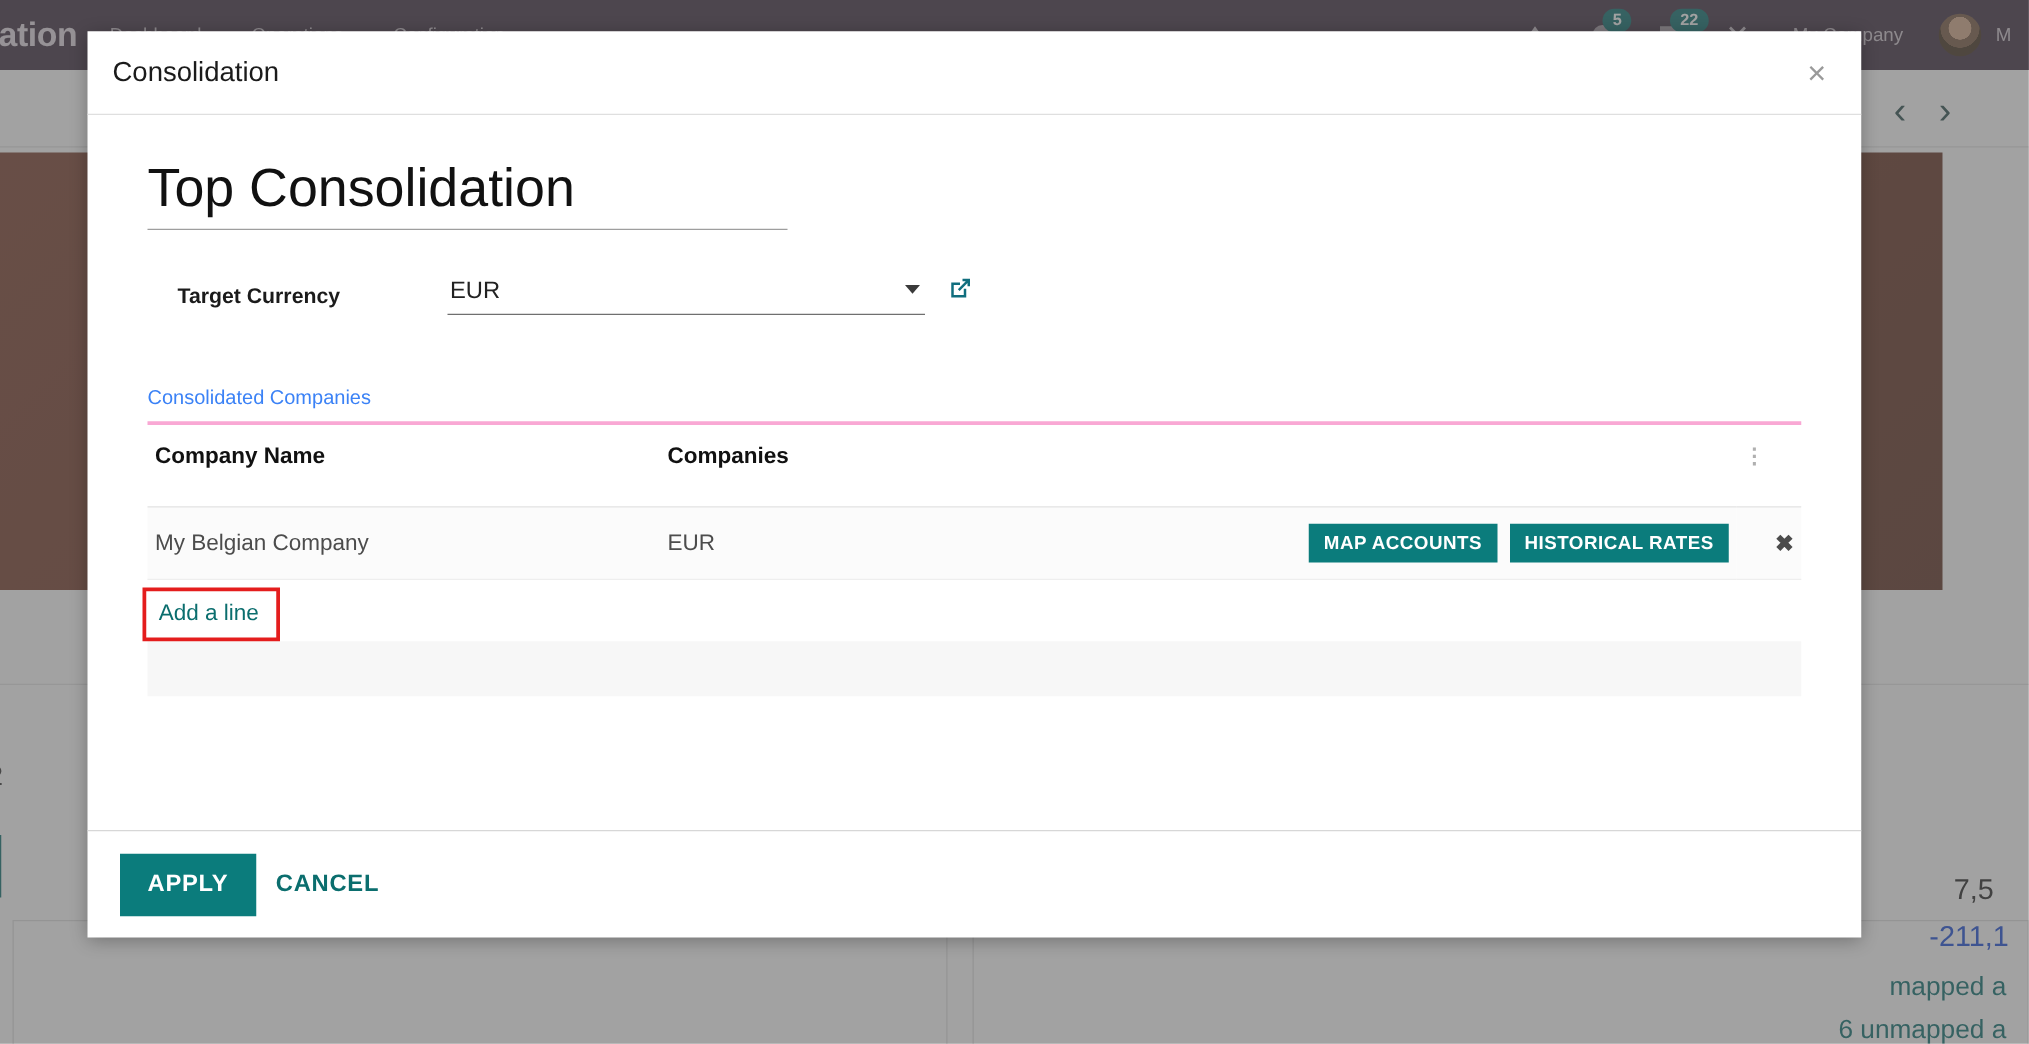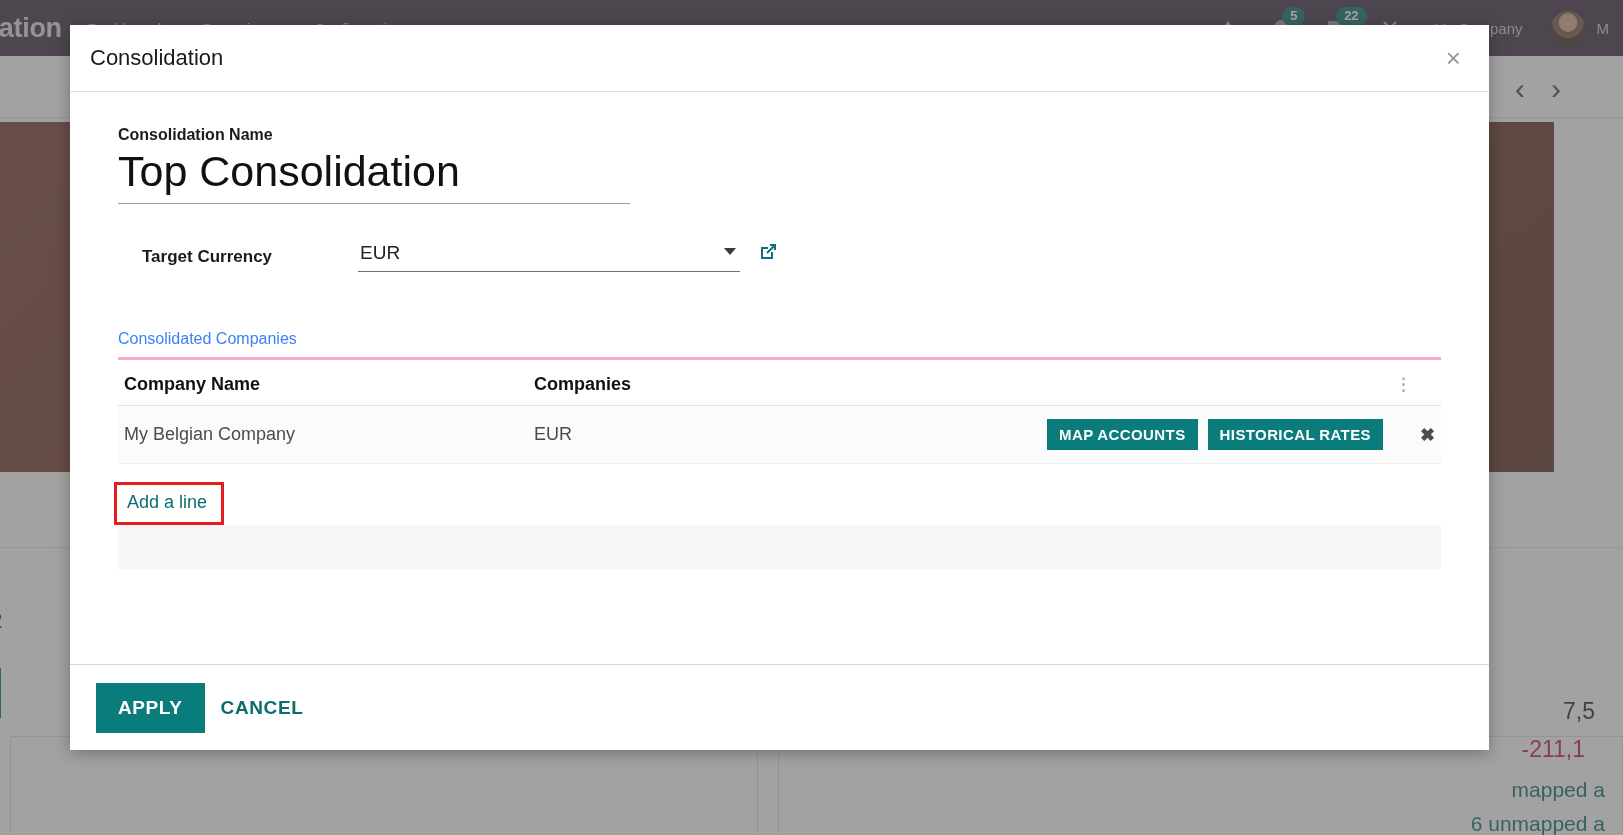--- a/index.html
+++ b/index.html
@@ -80,21 +80,21 @@
   }
   .bg-panel-left {
     position: absolute; left: 10px; top: 250px; width: 748px; height: 110px;
     border: 1px solid #e0e0e0; background: #fff;
   }
   .bg-panel-right {
     position: absolute; left: 778px; top: 250px; width: 845px; height: 110px;
     border: 1px solid #e0e0e0; background: #fff;
   }
   .bg-num1 { position: absolute; right: 28px; top: 212px; font-size: 23px; color: #222; }
-  .bg-num2 { position: absolute; right: 38px; top: 250px; font-size: 23px; color: #be185d; }
+  .bg-num2 { position: absolute; right: 16px; top: 250px; font-size: 23px; color: #1d4ed8; }
   .bg-unmapped1 { position: absolute; right: 18px; top: 292px; font-size: 21px; color: #0b6e6e; }
   .bg-unmapped2 { position: absolute; right: 18px; top: 326px; font-size: 21px; color: #0b6e6e; }
 
   #dimmer { position: absolute; inset: 0; background: rgba(90,90,90,0.56); }
 
   
   .modal {
     position: absolute;
     left: 70px; top: 25px;
     width: 1419px; height: 725px;
@@ -154,21 +154,21 @@
   }
   .ext-link { margin-left: 18px; margin-bottom: 6px; color: #106e7e; cursor: pointer; }
 
   .o2m-title {
     margin-top: 58px; font-size: 16px; color: #3b82f6;
     padding-bottom: 9px; border-bottom: 3px solid #f9a8d4;
   }
   table.lines { width: 100%; border-collapse: collapse; table-layout: fixed; }
   table.lines th {
     text-align: left; font-size: 18px; font-weight: 700; color: #111;
-    padding: 14px 6px 10px 6px; border-bottom: 1px solid #e2e2e2;
+    padding: 14px 6px 30px 6px; border-bottom: 1px solid #e2e2e2;
   }
   th.c-name { width: 410px; }
   th.c-curr { width: 404px; }
   th.c-actions { width: auto; }
   th.c-opts { width: 52px; text-align: right; padding-right: 10px; }
   .opts-dots { color: #b0b0b0; font-size: 17px; letter-spacing: 1px; cursor: pointer; }
 
   table.lines td {
     font-size: 18px; color: #4c4c4c; padding: 13px 6px;
     border-bottom: 1px solid #eeeeee; background: #fbfbfb;
@@ -181,21 +181,21 @@
     padding: 7px 12px; margin-left: 5px; cursor: pointer;
     border: none; font-family: "Liberation Sans", sans-serif;
   }
   .row-x { text-align: right; color: #111; font-size: 19px; font-weight: 700; cursor: pointer; padding-right: 10px; }
 
   .addline-cell { padding: 0 !important; background: #ffffff !important; border-bottom: none !important; }
   .addline-box {
     display: inline-block;
     border: 3px solid #e41d1d;
     padding: 7px 14px 9px 10px;
-    margin: 18px 0 0 -4px;
+    margin: 6px 0 0 -4px;
   }
   .addline-link { font-size: 18px; color: #0b6e6e; cursor: pointer; }
   .filler-row td { background: #f7f7f7 !important; height: 44px; border-bottom: none !important; }
 
   .modal-footer {
     flex: none; height: 86px;
     border-top: 1px solid #d7d7d7;
     display: flex; align-items: center;
     padding: 0 26px;
   }
@@ -291,21 +291,20 @@
 
 <div class="modal">
 
   <div class="modal-header">
     <span class="modal-title">Consolidation</span>
     <button class="modal-close">×</button>
   </div>
 
   <div class="modal-body">
 
-    <div class="field-name-label">Consolidation Name</div>
     <input class="field-name-value" value="Top Consolidation" style="">
 
     <div class="field-row">
       <div class="field-label">Target Currency</div>
       <div class="select-wrap">
         <input class="select-value" value="EUR" style="">
         <span class="caret"></span>
       </div>
       <span class="ext-link">
         <svg width="21" height="21" viewBox="0 0 21 21" fill="none">

